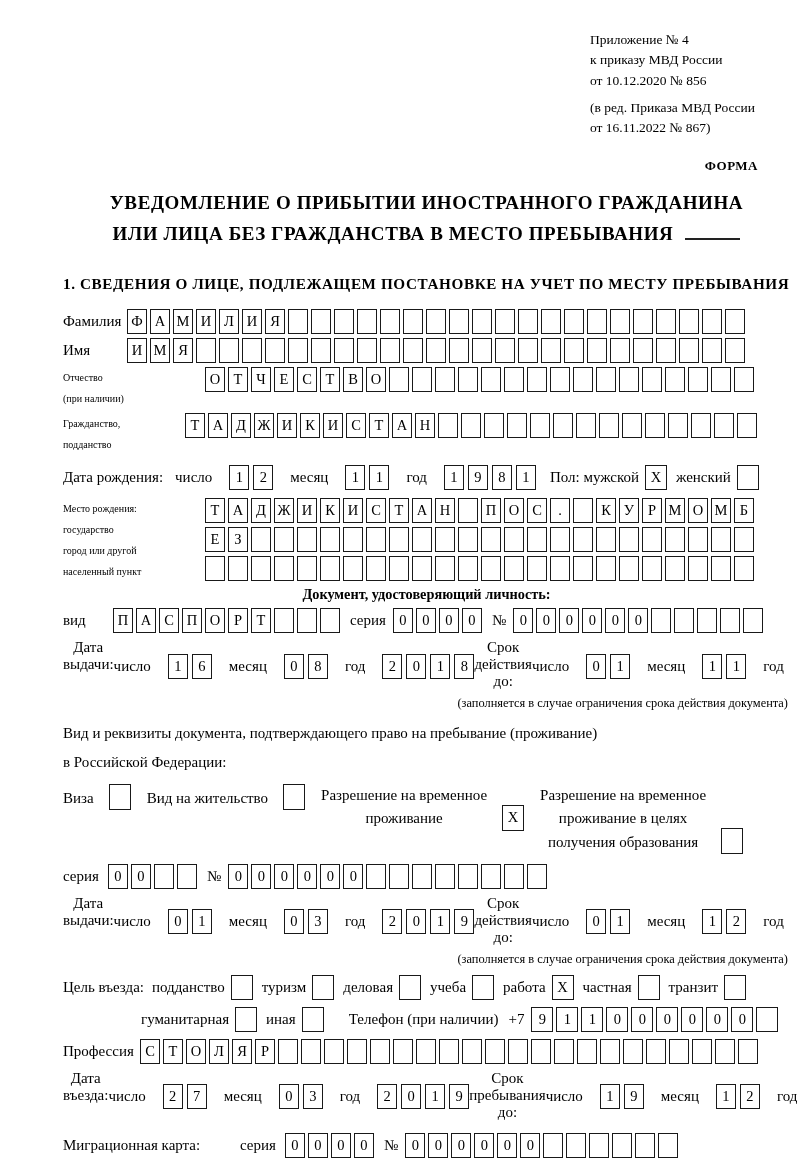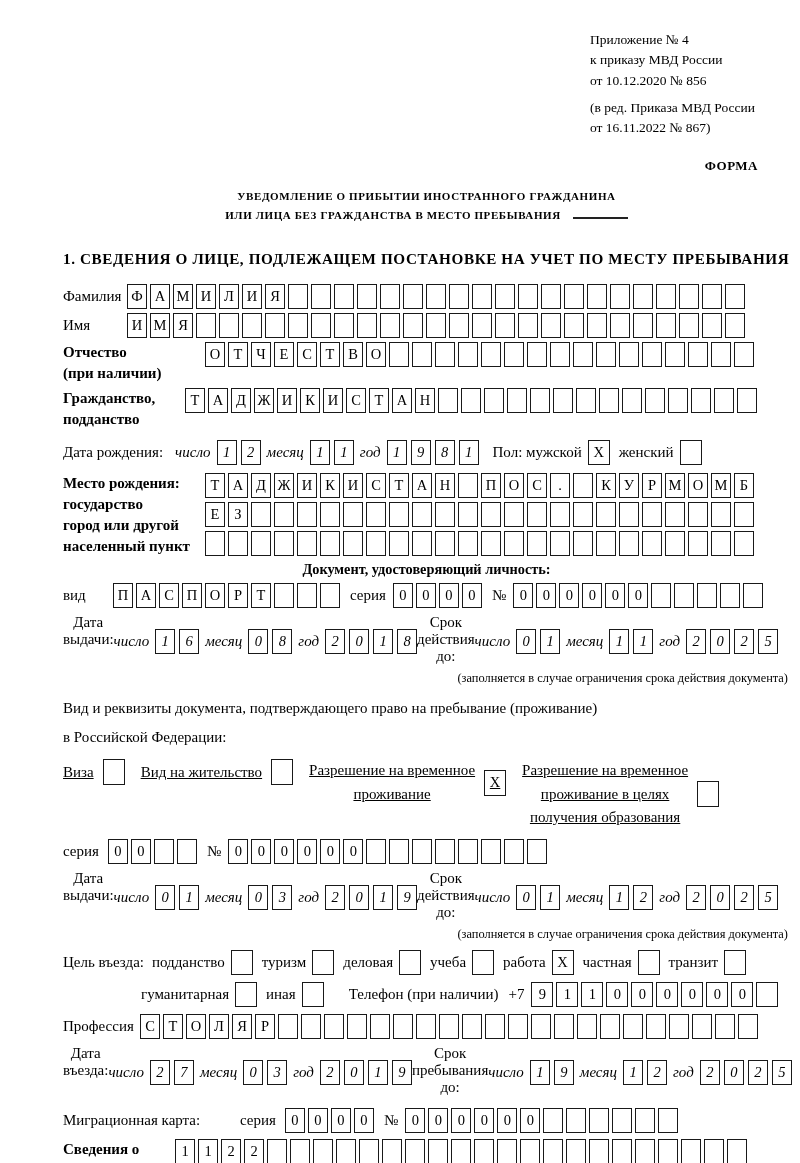--- a/index.html
+++ b/index.html
@@ -9,52 +9,52 @@
     color:#000; font-family:"Liberation Serif", serif;
   }
   .page { padding:30px 10px 0 63px; }
 
   
   .hdr { margin-left:auto; width:200px; font-size:13.5px; line-height:1.5; }
   .hdr-gap { height:7px; }
   .forma { text-align:right; font-weight:bold; font-size:13px; padding-right:32px; margin-top:20px; letter-spacing:0.5px; }
 
   
-  .title { text-align:center; font-weight:bold; font-size:11px; line-height:1.6; margin-top:14px; letter-spacing:0.6px; }
+  .title { text-align:center; font-weight:bold; font-size:19px; line-height:1.6; margin-top:14px; letter-spacing:0.6px; }
   .blank { display:inline-block; width:55px; border-bottom:2px solid #222; height:13px; margin-left:12px; }
   .sec { font-weight:bold; font-size:15.2px; letter-spacing:0.6px; margin-top:26px; margin-bottom:16px; }
 
   
   .frow { display:flex; align-items:flex-start; margin-bottom:4px; }
   .lbl { font-size:15px; flex:none; line-height:25px; }
-  .lbl2 { font-size:15px; line-height:21px;font-weight:bold; }
+  .lbl2 { font-size:10px; line-height:21px; }
   .cells { display:flex; gap:3px; flex-wrap:nowrap; }
   .cell {
     flex:none; width:20px; height:25px; background:#fff;
     border:1.7px solid #191919; display:flex; align-items:center; justify-content:center;
     font-size:14.5px;
   }
   .w64{width:64px} .w142{width:142px} .w122{width:122px} .w50{width:50px} .w77{width:77px} .w155{width:155px} .w112{width:112px}
   .pad { margin:0 7px 0 10px; }
   .labelcol { flex:none; display:flex; flex-direction:column; }
   .rowstack { display:flex; flex-direction:column; gap:4px; }
 
   
   .datecols { display:flex; justify-content:space-between; padding-right:14px; margin-top:6px; }
   .dc { display:flex; flex-direction:row; }
   .dc-head { text-align:center; font-size:15px; margin-bottom:3px; }
-  .dg { display:flex; align-items:center; gap:6px; font-size:15px;font-style:italic; }
+  .dg { display:flex; align-items:center; gap:17px; font-size:15px; }
   .dg .cells { gap:4px; }
   .dlbl { font-size:15px; }
   .note { font-size:12.4px; text-align:right; margin:3px 2px 8px 0; }
 
   
   .para { font-size:15px; line-height:1.9; margin-top:8px; }
   .permits { display:flex; align-items:flex-start; gap:16px; margin:8px 0 10px; padding-right:4px; }
-  .permits .cbg { display:flex; align-items:center; gap:9px;text-decoration:underline; }
+  .permits .cbg { display:flex; align-items:flex-end; gap:15px; }
   .permits .cb-label { font-size:15px; white-space:pre-line; text-align:center; line-height:1.55; }
   .permits .cell { width:22px; height:26px; }
 
   
   .cbrow { display:flex; align-items:center; font-size:15px; margin-bottom:7px; }
   .cbrow .cbg { display:flex; align-items:center; gap:6px; margin-right:9px;text-align:center; }
   .cbrow .cell { width:22px; height:25px; }
   .cb-label { font-size:15px; }
   .indent { margin-left:78px; }
   .phone-label { margin:0 10px 0 16px; }

